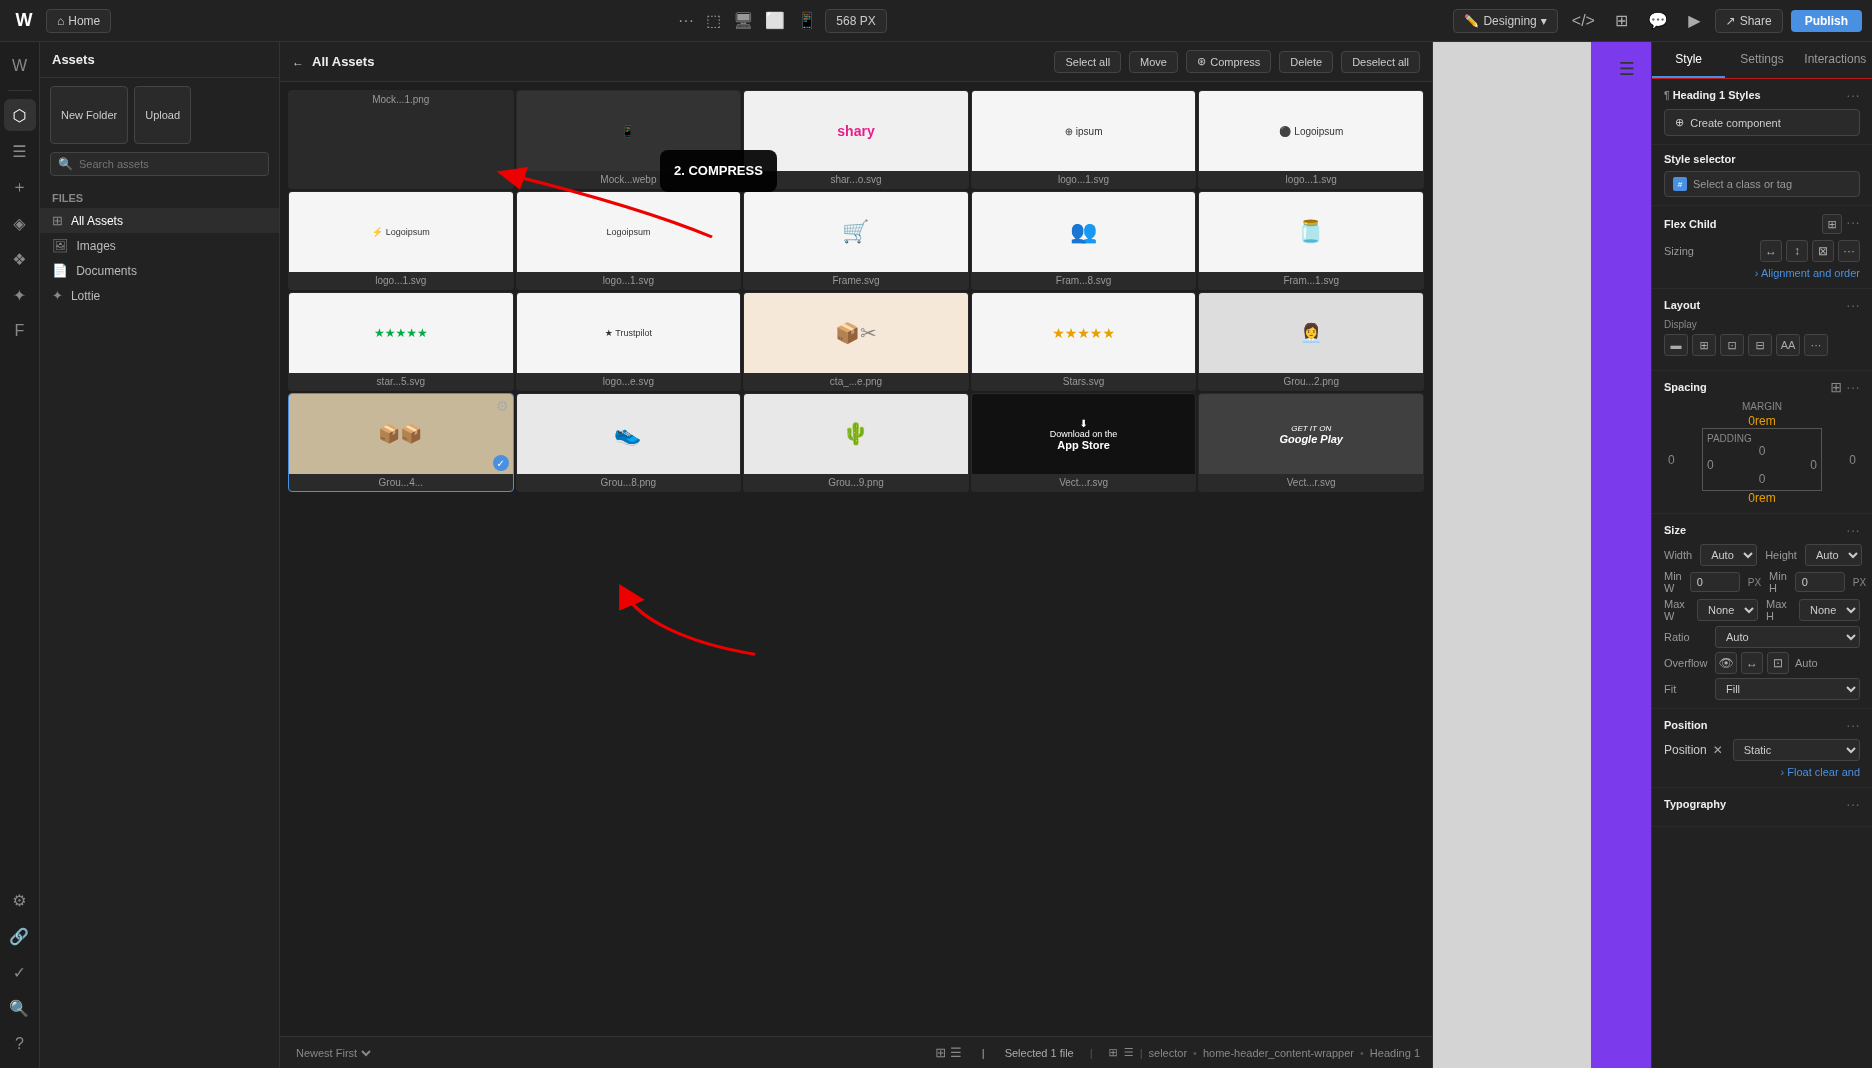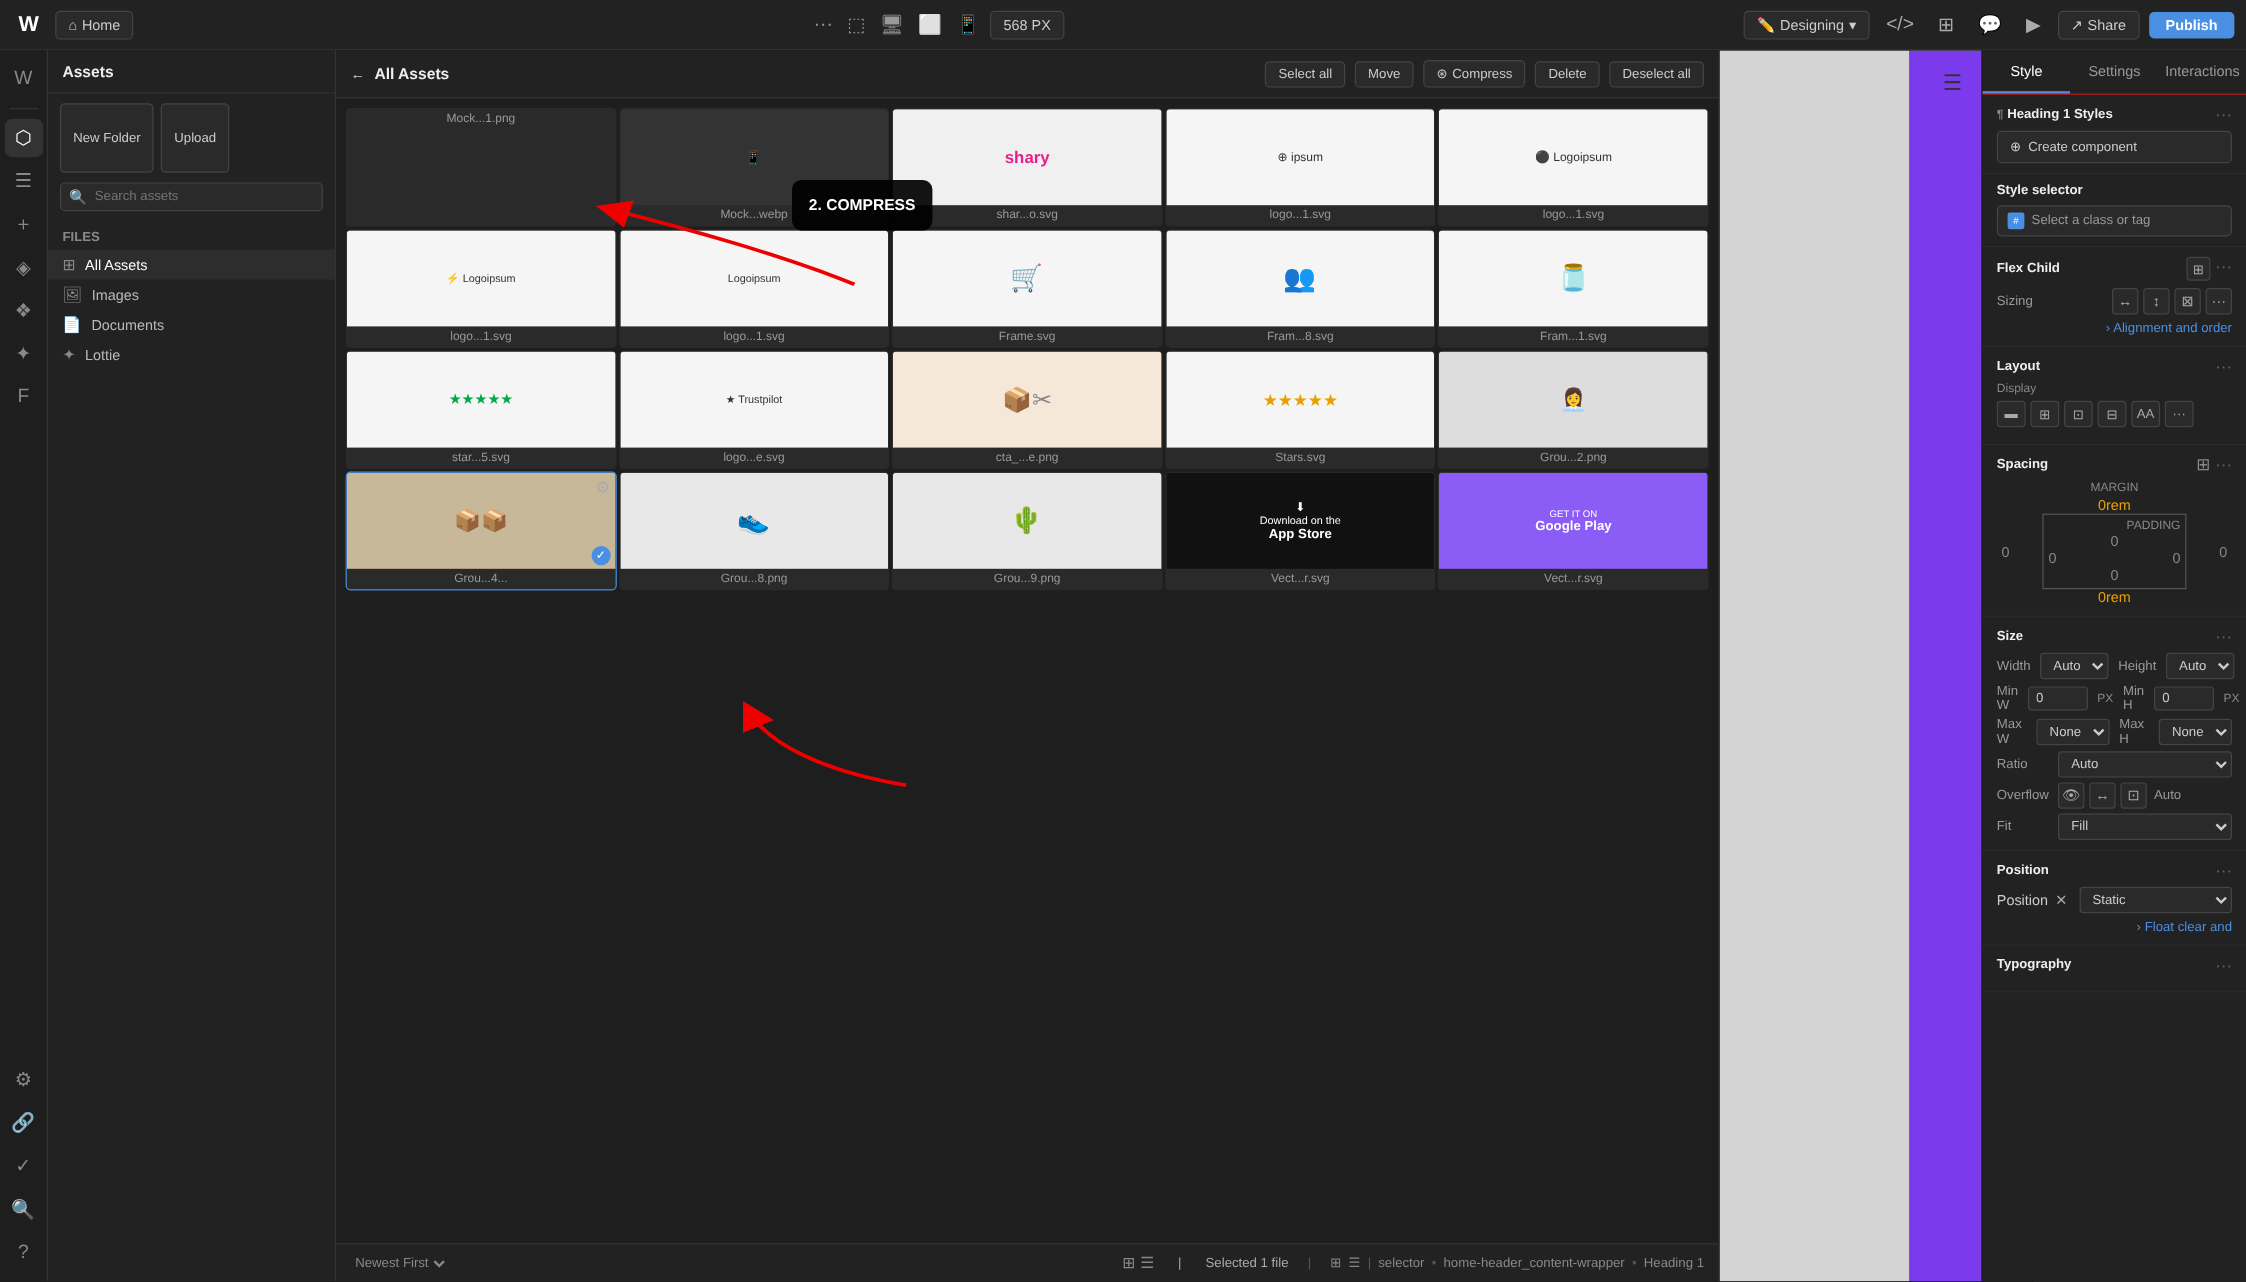--- a/index.html
+++ b/index.html
@@ -100,21 +100,21 @@
     .flex-child-section .row { display: flex; align-items: center; justify-content: space-between; margin-bottom: 4px; }
     .flex-child-section .row label { font-size: 11px; color: #999; }
     .flex-child-section .sizing-controls { display: flex; gap: 4px; }
     .flex-child-section .sizing-controls button { background: #2a2a2a; border: 1px solid #444; border-radius: 3px; width: 22px; height: 22px; display: flex; align-items: center; justify-content: center; color: #aaa; cursor: pointer; font-size: 12px; }
     .alignment-link { font-size: 11px; color: #4a90e2; cursor: pointer; }
 
     .layout-section .display-row { display: flex; gap: 4px; margin-bottom: 6px; flex-wrap: wrap; }
     .layout-section .display-btn { background: #2a2a2a; border: 1px solid #444; border-radius: 3px; width: 24px; height: 22px; display: flex; align-items: center; justify-content: center; color: #aaa; cursor: pointer; font-size: 11px; }
 
     .spacing-section .margin-label { font-size: 10px; color: #888; text-align: center; margin-bottom: 2px; }
-    .padding-label { font-size: 10px; color: #888; text-align: right; }
+    .padding-label { font-size: 10px; color: #888; text-align: left; }
 
     .size-section .size-row { display: flex; align-items: center; gap: 8px; margin-bottom: 4px; }
     .size-section label { font-size: 11px; color: #999; width: 45px; }
     .size-select { background: #2a2a2a; border: 1px solid #444; border-radius: 3px; color: #ccc; font-size: 11px; padding: 3px 6px; cursor: pointer; }
     .size-input { background: #2a2a2a; border: 1px solid #444; border-radius: 3px; color: #ccc; font-size: 11px; padding: 3px 6px; width: 50px; }
     .overflow-icons { display: flex; gap: 4px; }
     .overflow-icon { background: #2a2a2a; border: 1px solid #444; border-radius: 3px; width: 22px; height: 22px; display: flex; align-items: center; justify-content: center; color: #aaa; cursor: pointer; font-size: 12px; }
 
     .position-section .position-row { display: flex; align-items: center; gap: 6px; }
     .position-select { background: #2a2a2a; border: 1px solid #444; border-radius: 3px; color: #ccc; font-size: 11px; padding: 3px 6px; flex: 1; }
@@ -131,21 +131,21 @@
     .arrow-overlay { position: absolute; top: 0; left: 0; width: 100%; height: 100%; pointer-events: none; z-index: 99; }
 
     
     .ratio-row { display: flex; align-items: center; gap: 6px; }
     .ratio-select { background: #2a2a2a; border: 1px solid #444; border-radius: 3px; color: #ccc; font-size: 11px; padding: 3px 6px; flex: 1; }
     .fit-row { display: flex; align-items: center; gap: 6px; margin-top: 4px; }
     .fit-select { background: #2a2a2a; border: 1px solid #444; border-radius: 3px; color: #ccc; font-size: 11px; padding: 3px 6px; flex: 1; }
 
     .create-component-btn { display: flex; align-items: center; gap: 6px; background: #2a2a2a; border: 1px solid #444; border-radius: 4px; padding: 6px 10px; color: #ccc; font-size: 11px; cursor: pointer; width: 100%; margin-top: 6px; }
     .app-store-badge { background: #111; }
-    .google-play-badge { background: #8b5cf6; }
+    .google-play-badge { background: #404040; font-style: italic; }
   </style>
 </head>
 <body>
 
 <div id="topbar">
   <div class="logo">W</div>
   <button class="home-btn">
     <span>⌂</span>
     <span>Home</span>
   </button>

